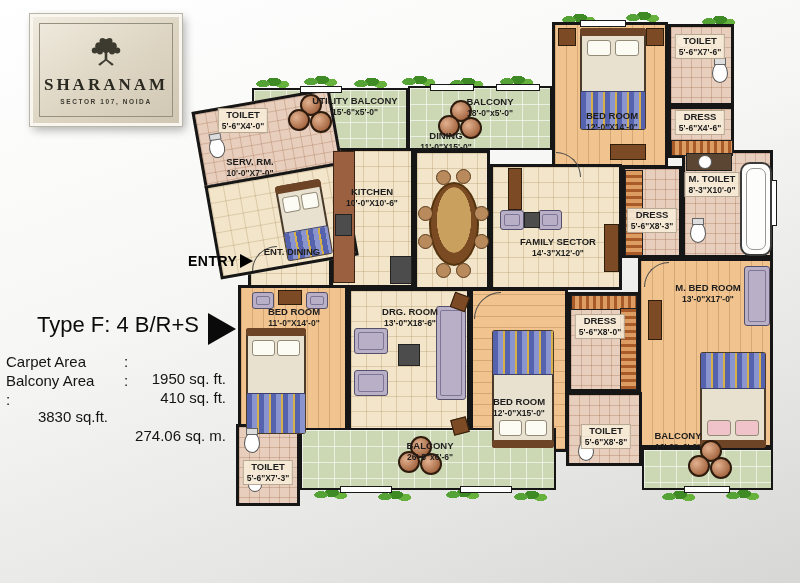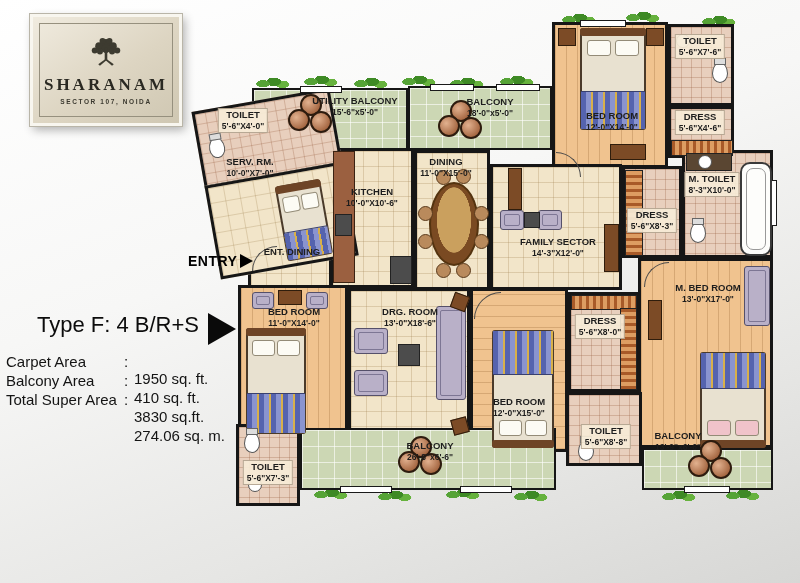--- a/index.html
+++ b/index.html
@@ -87,21 +87,21 @@
     letter-spacing:3px;color:#2a2922;margin-top:2px;}
   .plaque .sub{font-size:6.5px;font-weight:bold;letter-spacing:1.6px;color:#3b392f;margin-top:3px;}
   .typeline{position:absolute;left:34px;top:312px;width:168px;font-size:22px;color:#0c0c0c;
     text-align:center;z-index:40;}
   .bigtri{position:absolute;left:208px;top:313px;width:0;height:0;border-left:28px solid #0a0a0a;
     border-top:16px solid transparent;border-bottom:16px solid transparent;z-index:40;}
   .areas{position:absolute;left:6px;top:352px;width:226px;font-size:15px;color:#141414;z-index:40;}
   .areas .row{display:flex;height:19px;align-items:center;}
   .areas .a-label{width:118px;}
   .areas .a-colon{width:10px;}
-  .areas .a-val{width:92px;margin-top:33px;}
+  .areas .a-val{width:92px;text-align:right;margin-top:33px;}
 </style>
 </head>
 <body>
 
 <div id="stage">
 
   <div class="plaque">
     <div class="frame">
       <svg viewBox="0 0 48 44" width="44" height="38">
         <g fill="#3d3b30">
@@ -132,21 +132,20 @@
       <span class="a-label">Carpet Area</span>
       <span class="a-colon">:</span>
       <span class="a-val">1950 sq. ft.</span>
     </div>
     <div class="row">
       <span class="a-label">Balcony Area</span>
       <span class="a-colon">:</span>
       <span class="a-val">410 sq. ft.</span>
     </div>
     <div class="row">
-      <span class="a-label">Total Super Area</span>
       <span class="a-colon">:</span>
       <span class="a-val">3830 sq.ft.</span>
     </div>
     <div class="row">
       <span class="a-label"></span>
       <span class="a-colon"></span>
       <span class="a-val">274.06 sq. m.</span>
     </div>
   </div>
 
@@ -327,21 +326,21 @@
       <span class="dims">5'-6"X4'-0"</span>
     </div>
   <div class="lbl" style="left:250px;top:156px">
     <span>SERV. RM.</span>
       <span class="dims">10'-0"X7'-0"</span>
     </div>
   <div class="lbl" style="left:372px;top:186px">
     <span>KITCHEN</span>
       <span class="dims">10'-0"X10'-6"</span>
     </div>
-  <div class="lbl" style="left:446px;top:156px">
+  <div class="lbl" style="left:446px;top:130px">
     <span>DINING</span>
       <span class="dims">11'-0"X15'-0"</span>
     </div>
   <div class="lbl" style="left:558px;top:236px">
     <span>FAMILY SECTOR</span>
       <span class="dims">14'-3"X12'-0"</span>
     </div>
   <div class="lbl" style="left:292px;top:246px">
     <span>ENT. DINING</span>
     </div>

